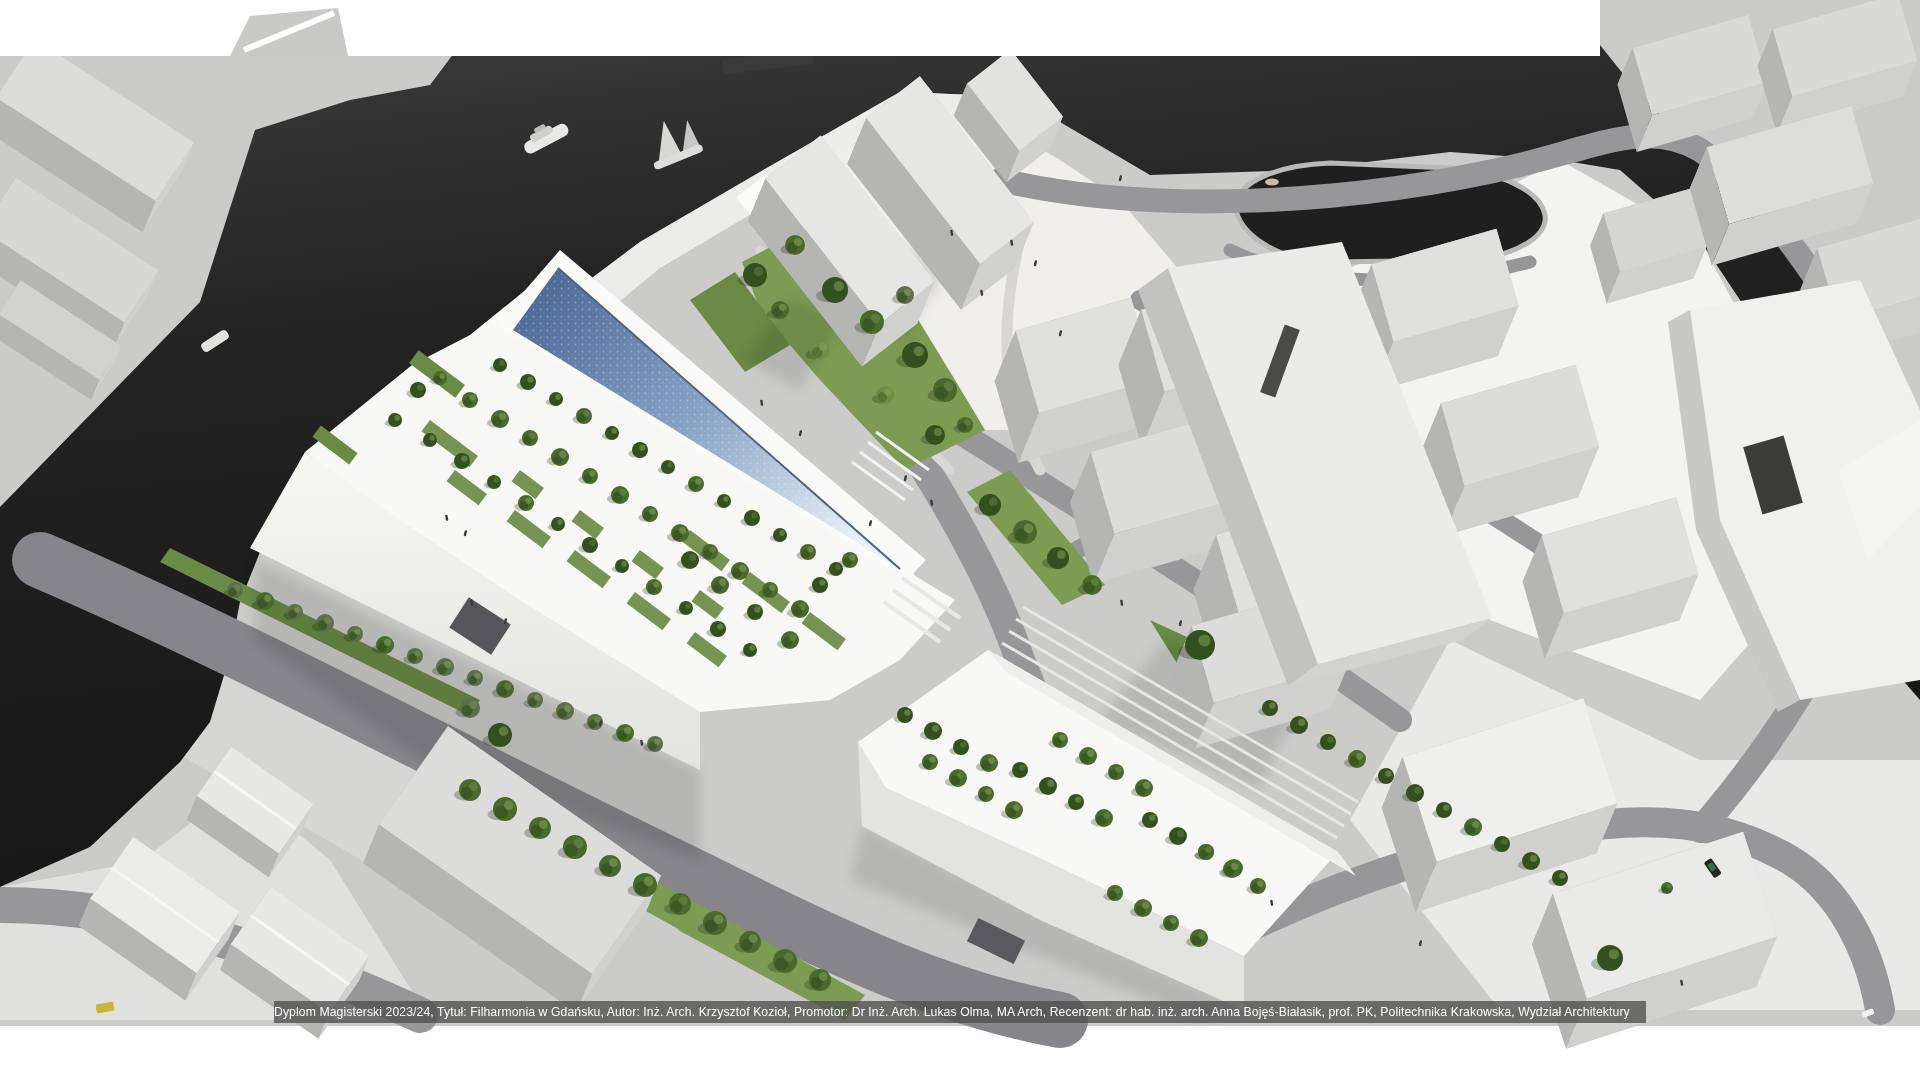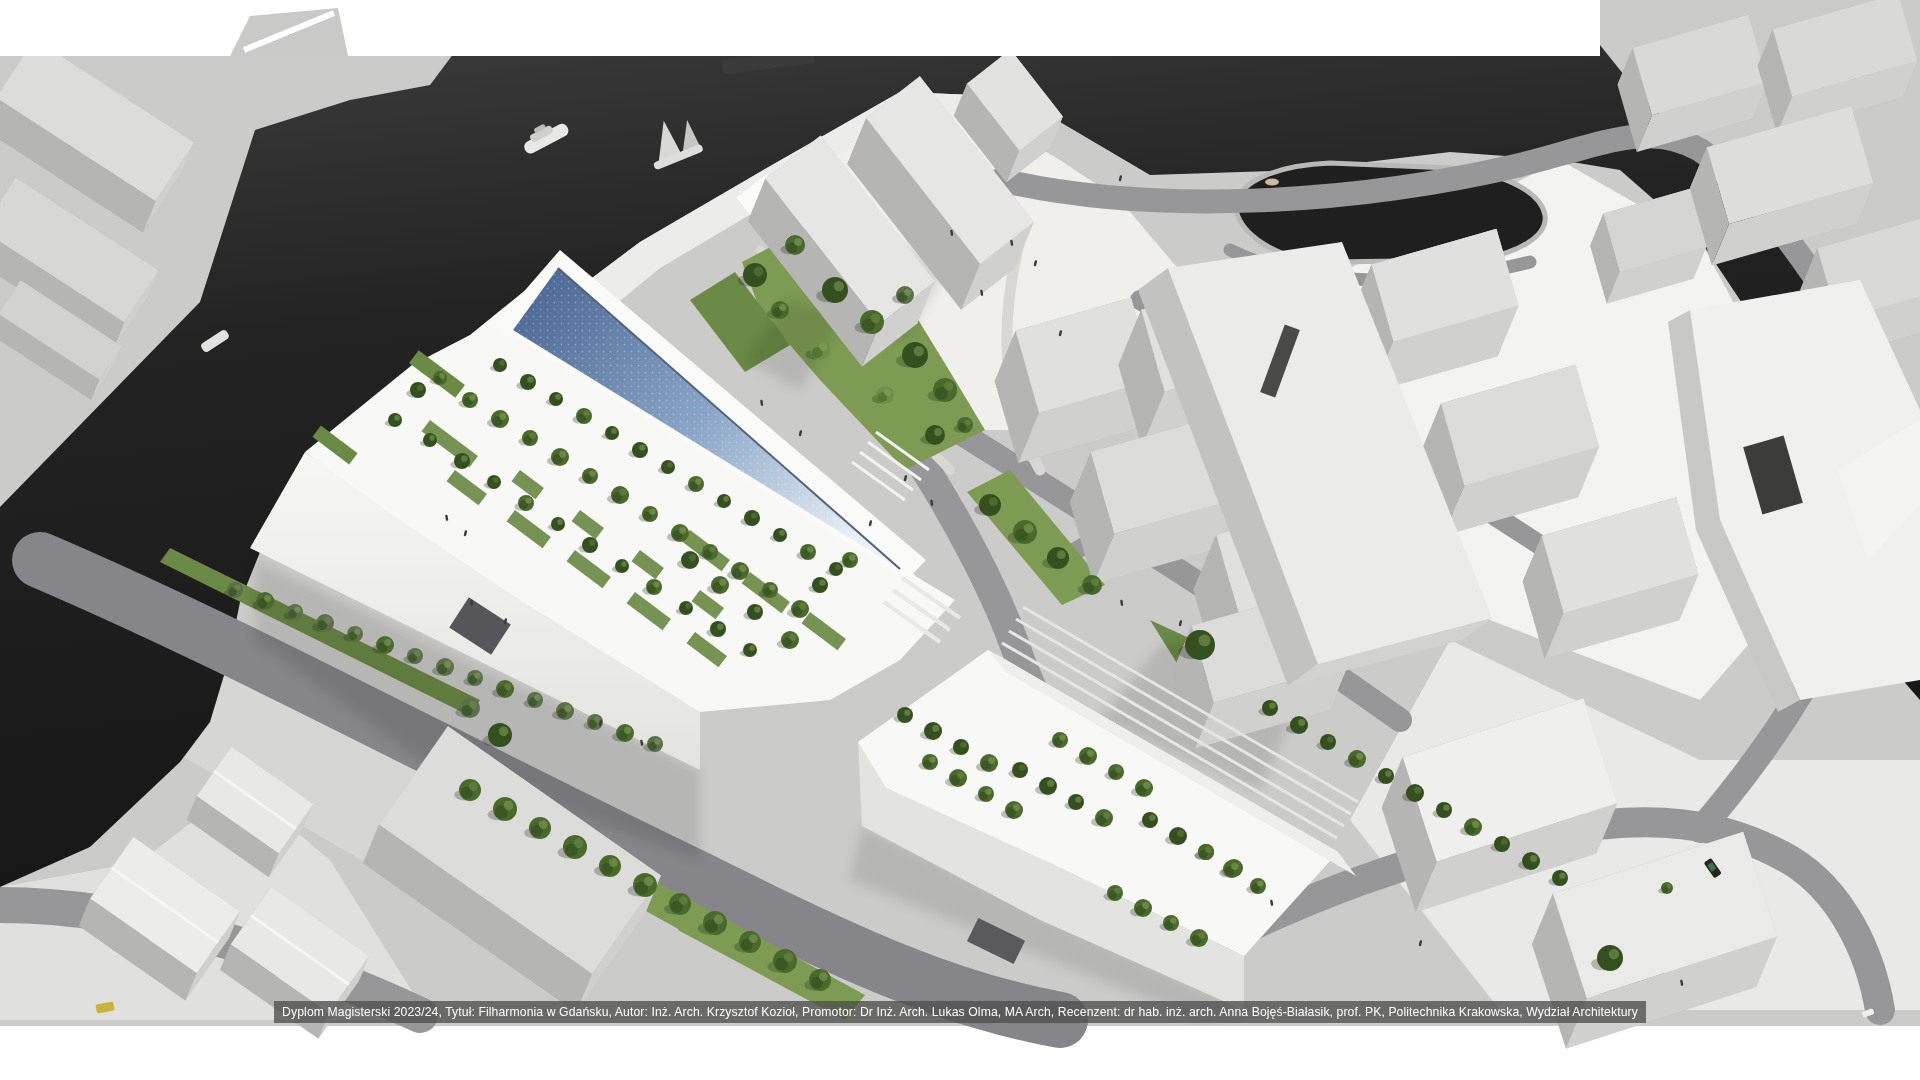--- a/index.html
+++ b/index.html
@@ -1,20 +1,20 @@
 <!DOCTYPE html>
 <html style="--water_deep: #161616; --water_light: #3c3c3c; --glass_dark: #44608e; --glass_mid: #88a4c6; --glass_light: #eaf0f6; --land: #cbcbc9; --plaza: #efeeea; --road: #97979a; --road_dark: #85858a; --lawn: #7d9b53; --lawn_dark: #6a8a45; --tree_dark: #35501f; --tree_mid: #4a6a2c; --tree_gray: #5c6f4a; --tree_light: #6f8f45; --building_white: #f8f8f6; --building_roof: #e2e2e0; --building_side: #b9b9b7; --caption_bg: rgba(78,78,78,0.78); --caption_text: #ffffff; --car_yellow: #c9b43c;"><head>
 <meta charset="utf-8">
 <style>
   html,body{margin:0;padding:0;background:#ffffff;}
   #stage{position:relative;width:1920px;height:1080px;background:#ffffff;overflow:hidden;
          font-family:"Liberation Sans",sans-serif;}
   #render{position:absolute;left:0;top:0;}
   .caption-bar{position:absolute;left:274px;top:1001px;width:1372px;height:22px;
-    background:var(--caption_bg,rgba(78,78,78,.78));display:flex;align-items:center;justify-content:center;}
+    background:var(--caption_bg,rgba(78,78,78,.78));display:flex;align-items:center;}
   .caption-bar span{color:var(--caption_text,#fff);font-size:12.2px;white-space:nowrap;letter-spacing:.1px;}
   .water{fill:url(#gWater);}
   .pond{fill:#1f1f1f;stroke:#b9b9b7;stroke-width:5;}
   .stopGA{stop-color:var(--glass_dark,#44608e);} .stopGB{stop-color:var(--glass_mid,#88a4c6);}
   .stopGC{stop-color:var(--glass_light,#eaf0f6);}
   .stopWA{stop-color:var(--water_light,#3c3c3c);} .stopWB{stop-color:#232323;}
   .stopWC{stop-color:var(--water_deep,#161616);}
   .road{stroke:var(--road,#97979a);fill:none;}
   .roadD{stroke:var(--road_dark,#85858a);fill:none;}
   .lawn{fill:var(--lawn,#7d9b53);}

